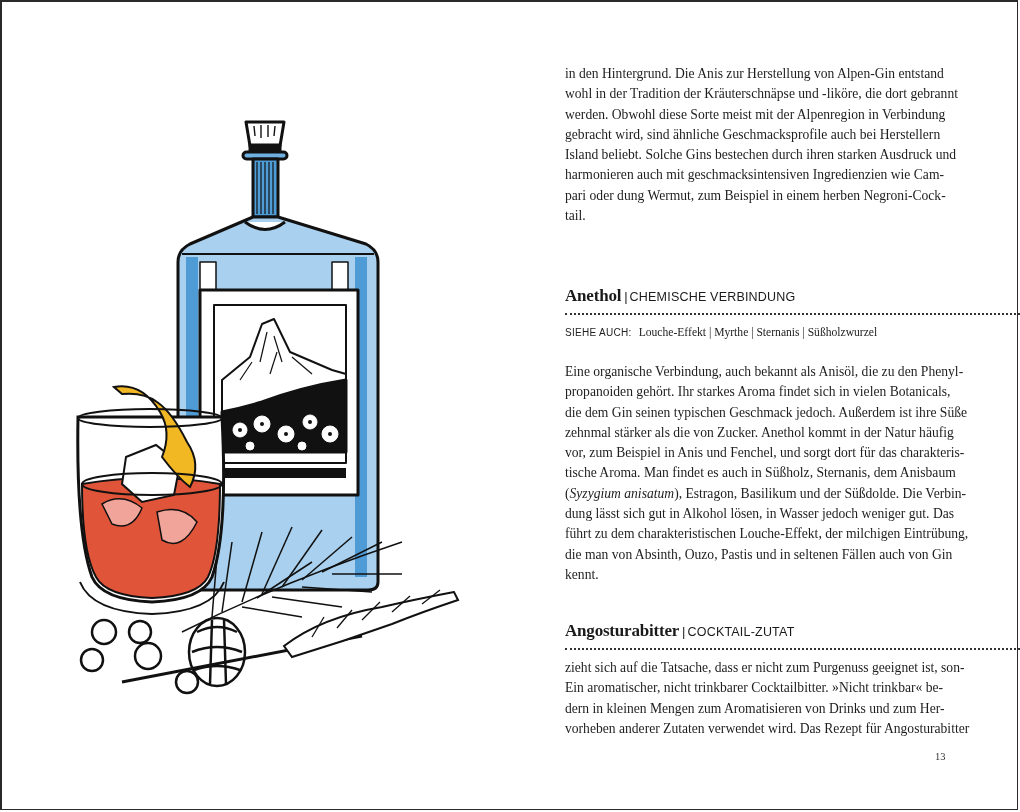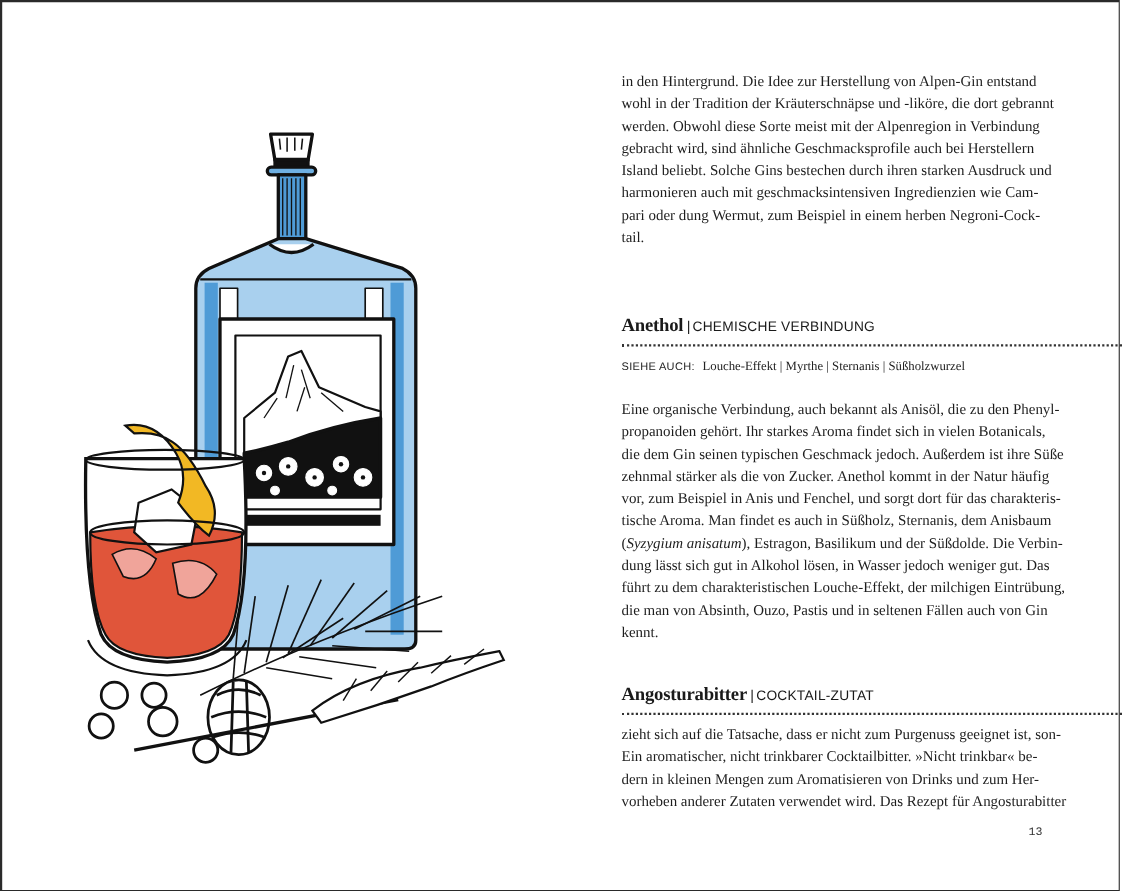--- a/index.html
+++ b/index.html
@@ -30,21 +30,21 @@
     position: absolute; left: 53px; width: 455px; height: 0;
     border-top: 2px dotted #333;
   }
   .seealso {
     position: absolute; left: 53px; width: 455px;
     font-family: "Liberation Serif", serif; font-size: 11.6px; color: #222;
   }
   .seealso .lbl { font-family: "Liberation Sans", sans-serif; font-size: 10px; letter-spacing: 0.3px; margin-right: 7px; }
   .page-number {
     position: absolute; left: 423px; top: 749px;
-    font-family: Liberation Mono, monospace; font-size: 10.5px; color: #333;
+    font-family: Liberation Serif, serif; font-size: 10.5px; color: #333;
   }
   em { font-style: italic; }
 </style>
 </head>
 <body>
 
 <div class="spread">
 
   <div class="left-page">
     <svg class="illustration" viewBox="0 0 420 590" xmlns="http://www.w3.org/2000/svg">
@@ -167,21 +167,21 @@
         <circle cx="30" cy="548" r="11"></circle>
         <circle cx="86" cy="544" r="13"></circle>
         <circle cx="125" cy="570" r="11"></circle>
       </g>
     </svg>
   </div>
 
   <div class="right-page">
 
     <div class="text-col p1">
-      <div>in den Hintergrund. Die Idee zur Herstellung von Alpen-Gin entstand</div>
+      <div>in den Hintergrund. Die Anis zur Herstellung von Alpen-Gin entstand</div>
       <div>wohl in der Tradition der Kräuterschnäpse und -liköre, die dort gebrannt</div>
       <div>werden. Obwohl diese Sorte meist mit der Alpenregion in Verbindung</div>
       <div>gebracht wird, sind ähnliche Geschmacksprofile auch bei Herstellern</div>
       <div>Island beliebt. Solche Gins bestechen durch ihren starken Ausdruck und</div>
       <div>harmonieren auch mit geschmacksintensiven Ingredienzien wie Cam-</div>
       <div>pari oder dung Wermut, zum Beispiel in einem herben Negroni-Cock-</div>
       <div>tail.</div>
     </div>
 
     <div class="entry-head" style="top:284px;">

